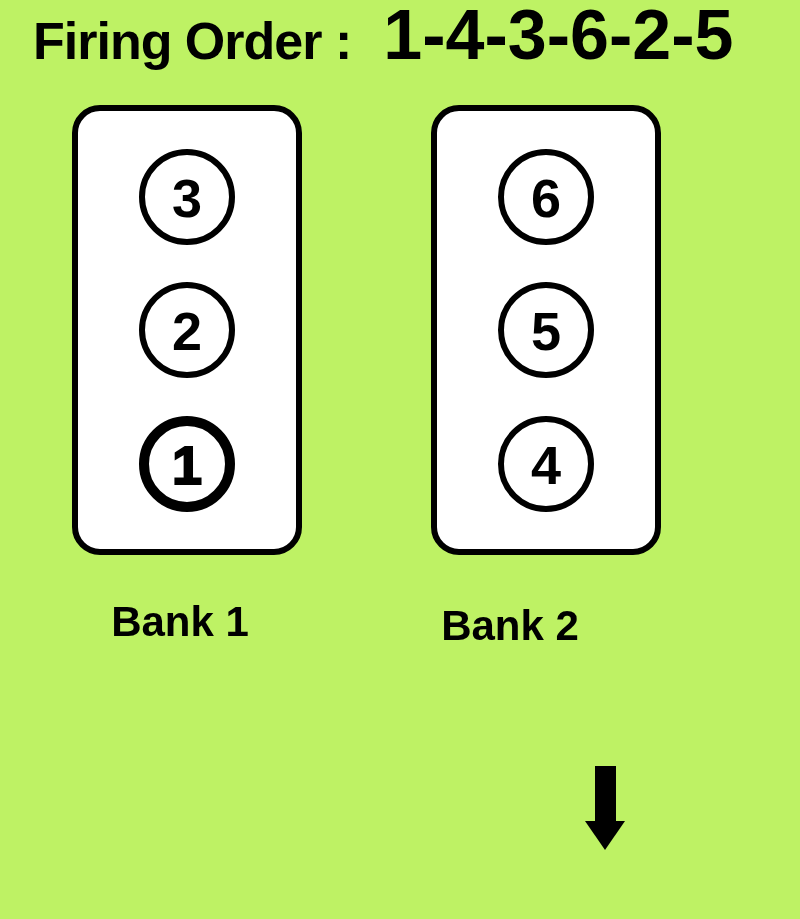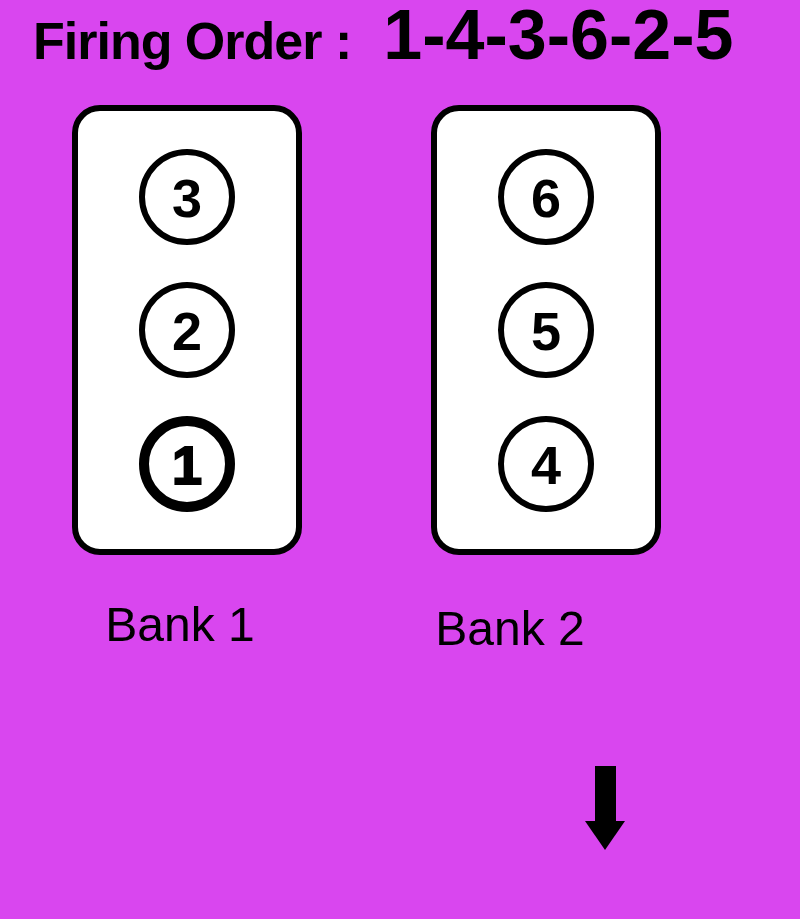--- a/index.html
+++ b/index.html
@@ -4,21 +4,21 @@
 <style>
   html, body {
     margin: 0;
     padding: 0;
     background: #ffffff;
   }
   .page {
     position: relative;
     width: 800px;
     height: 919px;
-    background: #d946ef;
+    background: #bef264;
     font-family: "Liberation Sans", sans-serif;
     color: #000000;
     overflow: hidden;
   }
 
   
   .title {
     position: absolute;
     left: 33px;
     top: 0px;
@@ -79,22 +79,22 @@
   .cyl.emphasized {
     border-width: 10px;
   }
   .cyl.emphasized .num {
     -webkit-text-stroke: 2px #000000;
   }
 
   
   .bank-label {
     position: absolute;
-    font-size: 48px;
-    font-weight: 400;
+    font-size: 42px;
+    font-weight: 700;
     line-height: 1;
     white-space: nowrap;
     transform: translateX(-50%);
   }
   .bank1-label { left: 180px; top: 601px; }
   .bank2-label { left: 510px; top: 605px; }
 
   
   .front-label {
     position: absolute;

